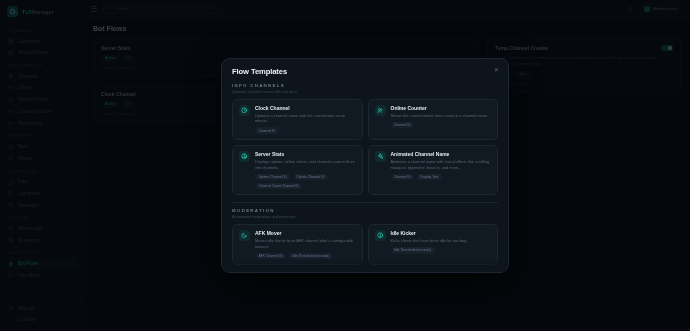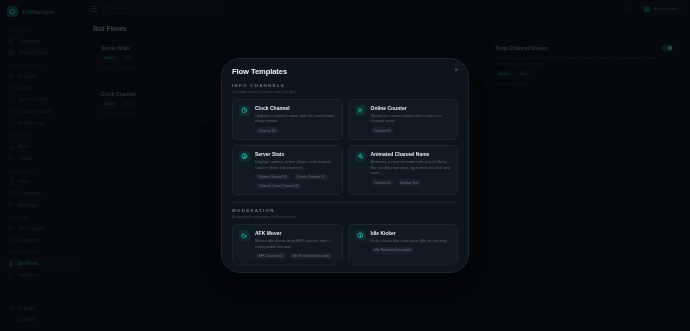--- a/index.html
+++ b/index.html
@@ -92,23 +92,23 @@
   .meta { font-size:3.6px; color:#39424f; }
   .toggle {
     width:12px; height:6.4px; border-radius:4px; background:#0f6d67; position:relative; flex:0 0 12px;
   }
   .toggle i { position:absolute; right:1px; top:1px; width:4.4px; height:4.4px; border-radius:50%; background:#d8f5f1; }
   .rowtop { display:flex; align-items:flex-start; justify-content:space-between; }
 
   
   .overlay { position:absolute; inset:0; background:rgba(3,6,10,.74); }
   .modal {
-    position:absolute; left:221px; top:58px; width:248px; height:215px;
+    position:absolute; left:221px; top:58px; width:288px; height:215px;
     background:#0d141b; border:1px solid #1d2husband; border:1px solid #1d2732;
-    border-radius:19px; overflow:hidden; display:flex; flex-direction:column;
+    border-radius:9px; overflow:hidden; display:flex; flex-direction:column;
     box-shadow:0 10px 34px rgba(0,0,0,.62);
   }
   .modal-head { padding:8px 10px 5px 10px; position:relative; flex:0 0 auto; }
   .modal-title { font-size:7.6px; font-weight:700; color:#eaf1f7; letter-spacing:-.1px; }
   .modal-close {
     position:absolute; right:8px; top:7px; width:7px; height:7px;
     color:#6c7683; font-size:6.5px; line-height:7px; text-align:center;
   }
   .modal-body { flex:1 1 auto; overflow:hidden; padding:0 10px 8px 10px; }
 

